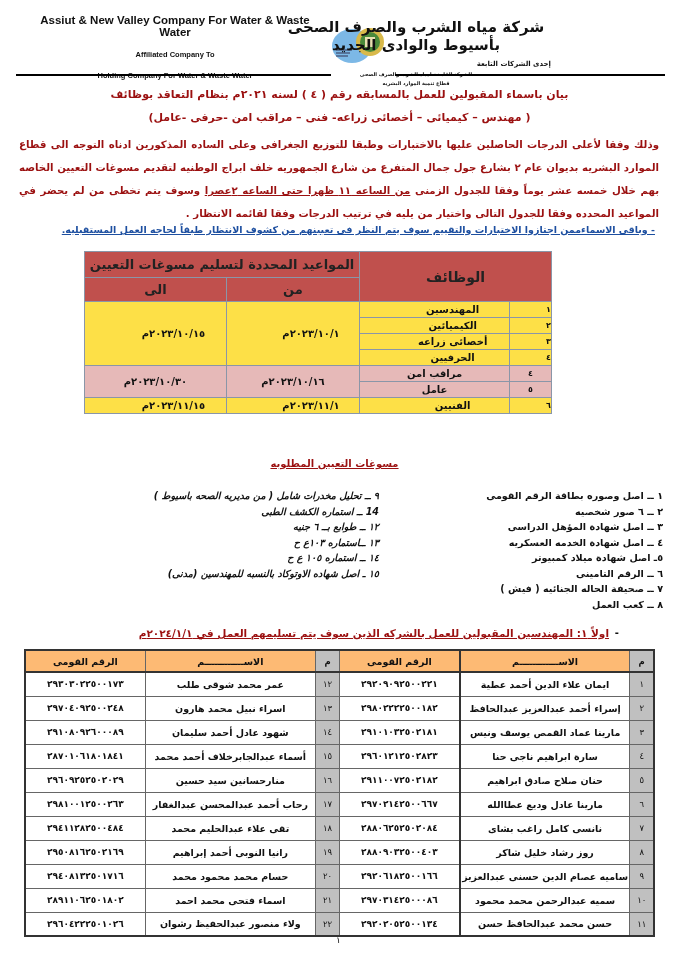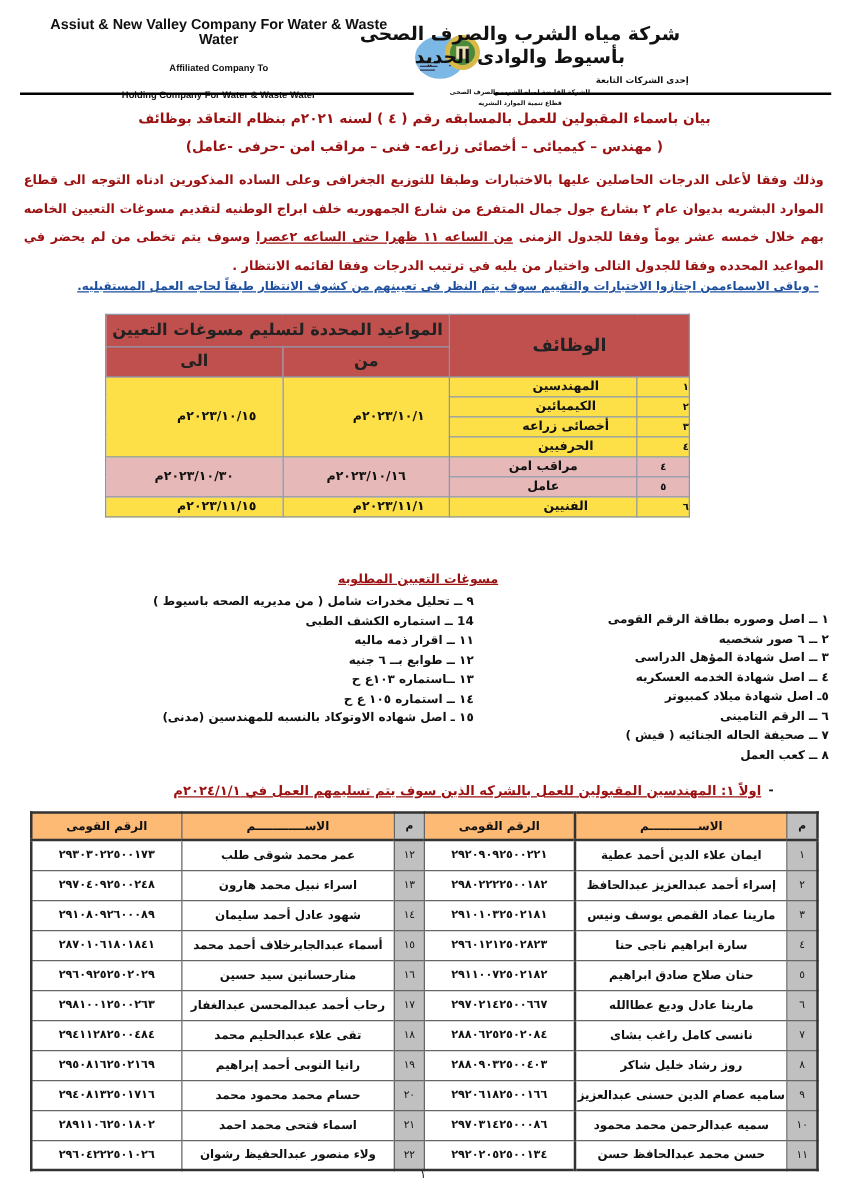--- a/index.html
+++ b/index.html
@@ -33,21 +33,21 @@
     .sched .hd-sub { font-size: 13px; height: 22px; }
     .sched .blue { background: #fde047; padding-left: 36px; }
     .sched .pink { background: #e6b9b8; }
     .sched .num { width: 25px; font-size: 8px; }
     .sched .job { width: 150px; height: 16px; }
     .sched .date { font-size: 10px; }
 
     .req-title { position: absolute; top: 458px; left: 0; width: 605px; text-align: center; direction: rtl; color: #9b1010; font-weight: bold; font-size: 10px; text-decoration: underline; margin-left: 32px; }
     .req-col { position: absolute; direction: rtl; font-weight: bold; font-size: 9.6px; line-height: 15.5px; }
     .req-right { top: 488px; right: 16px; width: 240px; }
-    .req-left { top: 474px; right: 300px; width: 330px; }
+    .req-left { top: 488px; right: 300px; width: 330px; font-style: italic; }
 
     .sec-title { position: absolute; top: 627px; right: 70px; direction: rtl; color: #9b1010; font-weight: bold; font-size: 10.5px; text-decoration: underline; }
     .sec-dash { position: absolute; top: 627px; right: 60px; font-weight: bold; font-size: 10px; }
 
     .names { position: absolute; top: 649px; left: 24px; width: 631px; direction: rtl; border: 2px solid #333; }
     .names td, .names th { border: 1px solid #666; text-align: center; font-size: 9.5px; height: 24px; }
     .names th { background: #fdba74; font-weight: bold; height: 22px; border-bottom: 2px solid #333; }
     .names .m { width: 24px; background: #c0c0c0; font-size: 8.5px; }
     .names .nm { width: 170px; font-weight: bold; }
     .names .nid { width: 120px; font-weight: bold; font-size: 9px; letter-spacing: 0.5px; }
@@ -146,21 +146,20 @@
     <div>٣ ــ اصل شهادة المؤهل الدراسى</div>
     <div>٤ ــ اصل شهادة الخدمه العسكريه</div>
     <div>٥ـ اصل شهادة ميلاد كمبيوتر</div>
     <div>٦ ــ الرقم التامينى</div>
     <div>٧ ــ صحيفة الحاله الجنائيه ( فيش )</div>
     <div>٨ ــ كعب العمل</div>
   </div>
 <div class="req-col req-left" id="req-left">
     <div>٩ ــ تحليل مخدرات شامل ( من مديريه الصحه باسيوط )</div>
     <div>14 ــ استماره الكشف الطبى</div>
-    <div>١١ ــ اقرار ذمه ماليه</div>
     <div>١٢ ــ طوابع بــ ٦ جنيه</div>
     <div>١٣ ــاستماره ١٠٣ع ح</div>
     <div>١٤ ــ استماره ١٠٥ ع ح</div>
     <div>١٥ ـ اصل شهاده الاوتوكاد بالنسبه للمهندسين (مدنى)</div>
   </div>
 
 <div class="sec-dash">-</div>
 <div class="sec-title">اولاً ١: المهندسين المقبولين للعمل بالشركه الذين سوف يتم تسليمهم العمل في ٢٠٢٤/١/١م</div>
 
 <table class="names">

